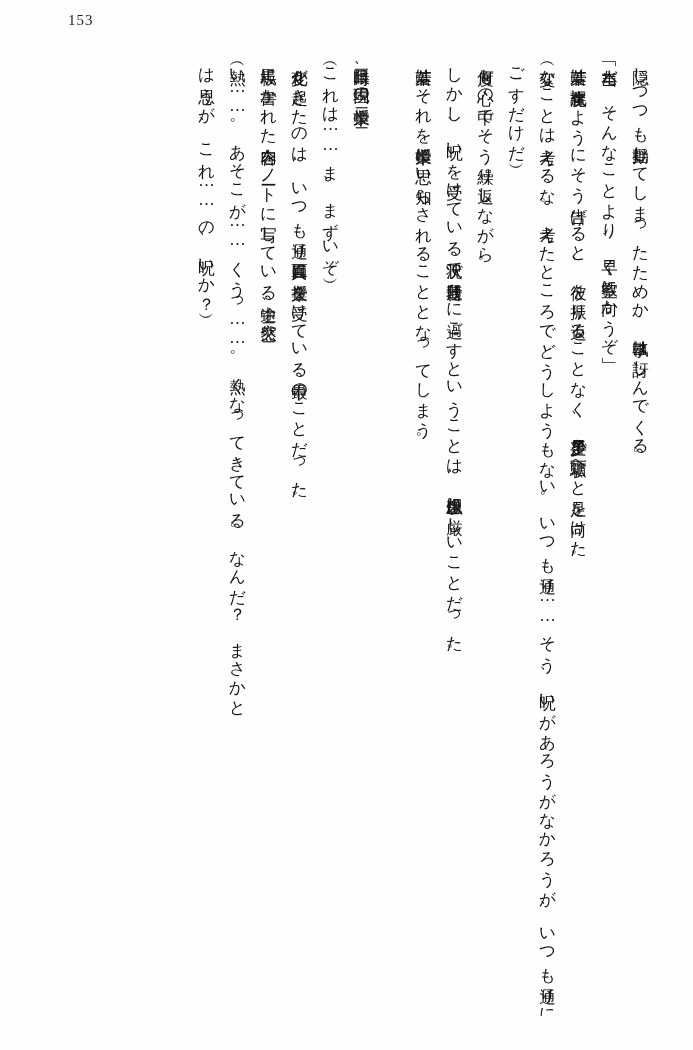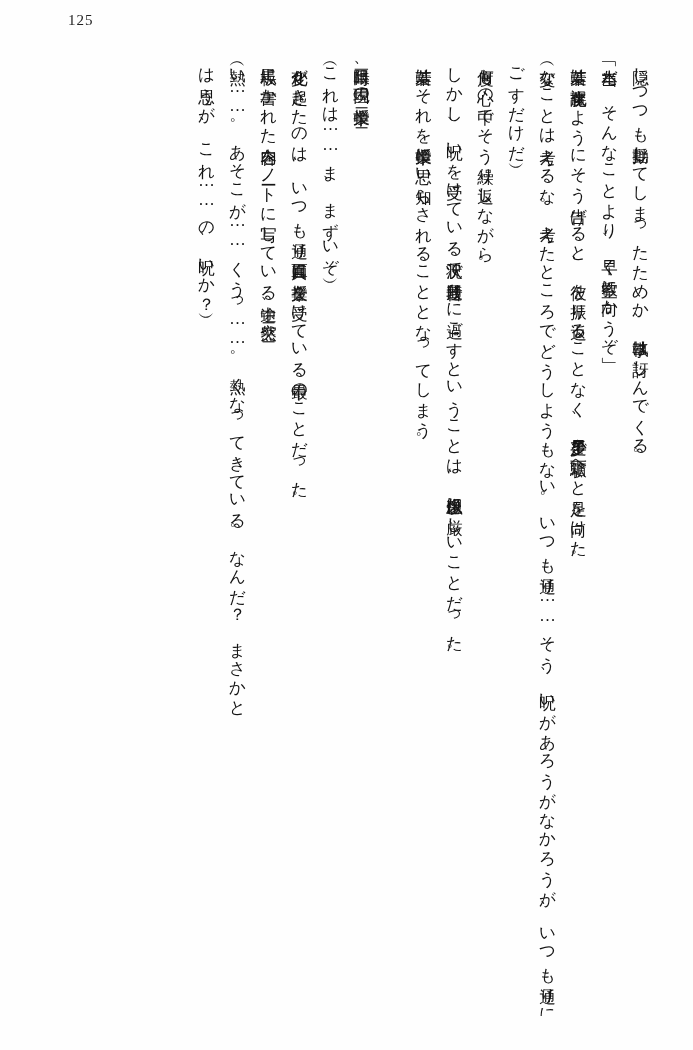--- a/index.html
+++ b/index.html
@@ -52,21 +52,21 @@
     position: absolute;
     inset: 0;
     pointer-events: none;
     box-shadow: inset 0 0 0 0 rgba(0,0,0,0);
   }
 </style>
 </head>
 <body>
 
 <div class="page">
-  <div class="page-number">125</div>
+  <div class="page-number">153</div>
 
   <div class="text-body">隠しつつも動揺してしまったためか、執事は訝しんでくる。
 「本当だ。そんなことより、早く教室に向かうぞ」
 若葉は誤魔化すようにそう告げると、彼を振り返ることなく、多少早足で下駄箱へと足を向けた。
 （変なことは考えるな。考えたところでどうしようもない。いつも通り……そう、呪いがあろうがなかろうが、いつも通りに過ごすだけだ）
 何度も心の中でそう繰り返しながら。
 しかし、呪いを受けている状況で普段通りに過ごすということは、想像以上に厳しいことだった。
 若葉はそれを授業中に思い知らされることとなってしまう。
 
 三時限目、現国の授業中──

